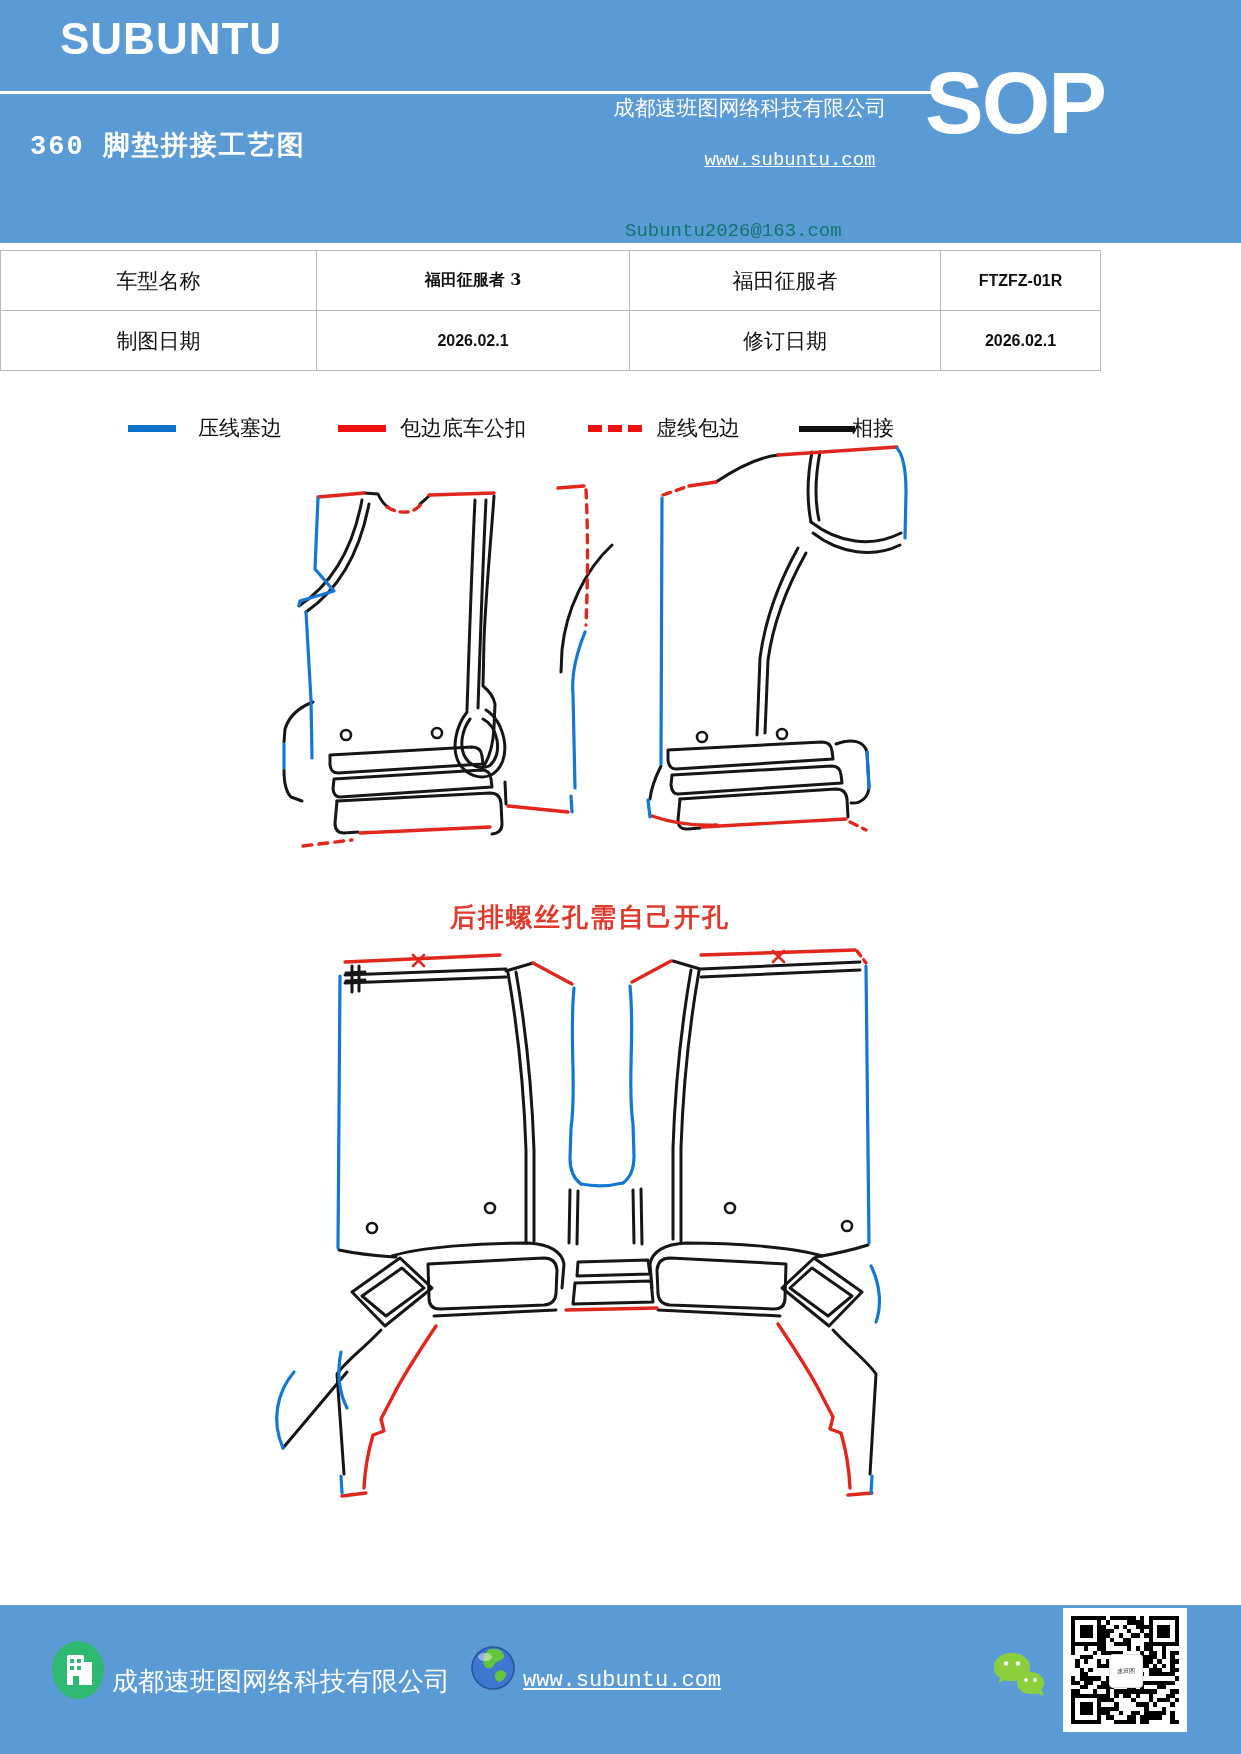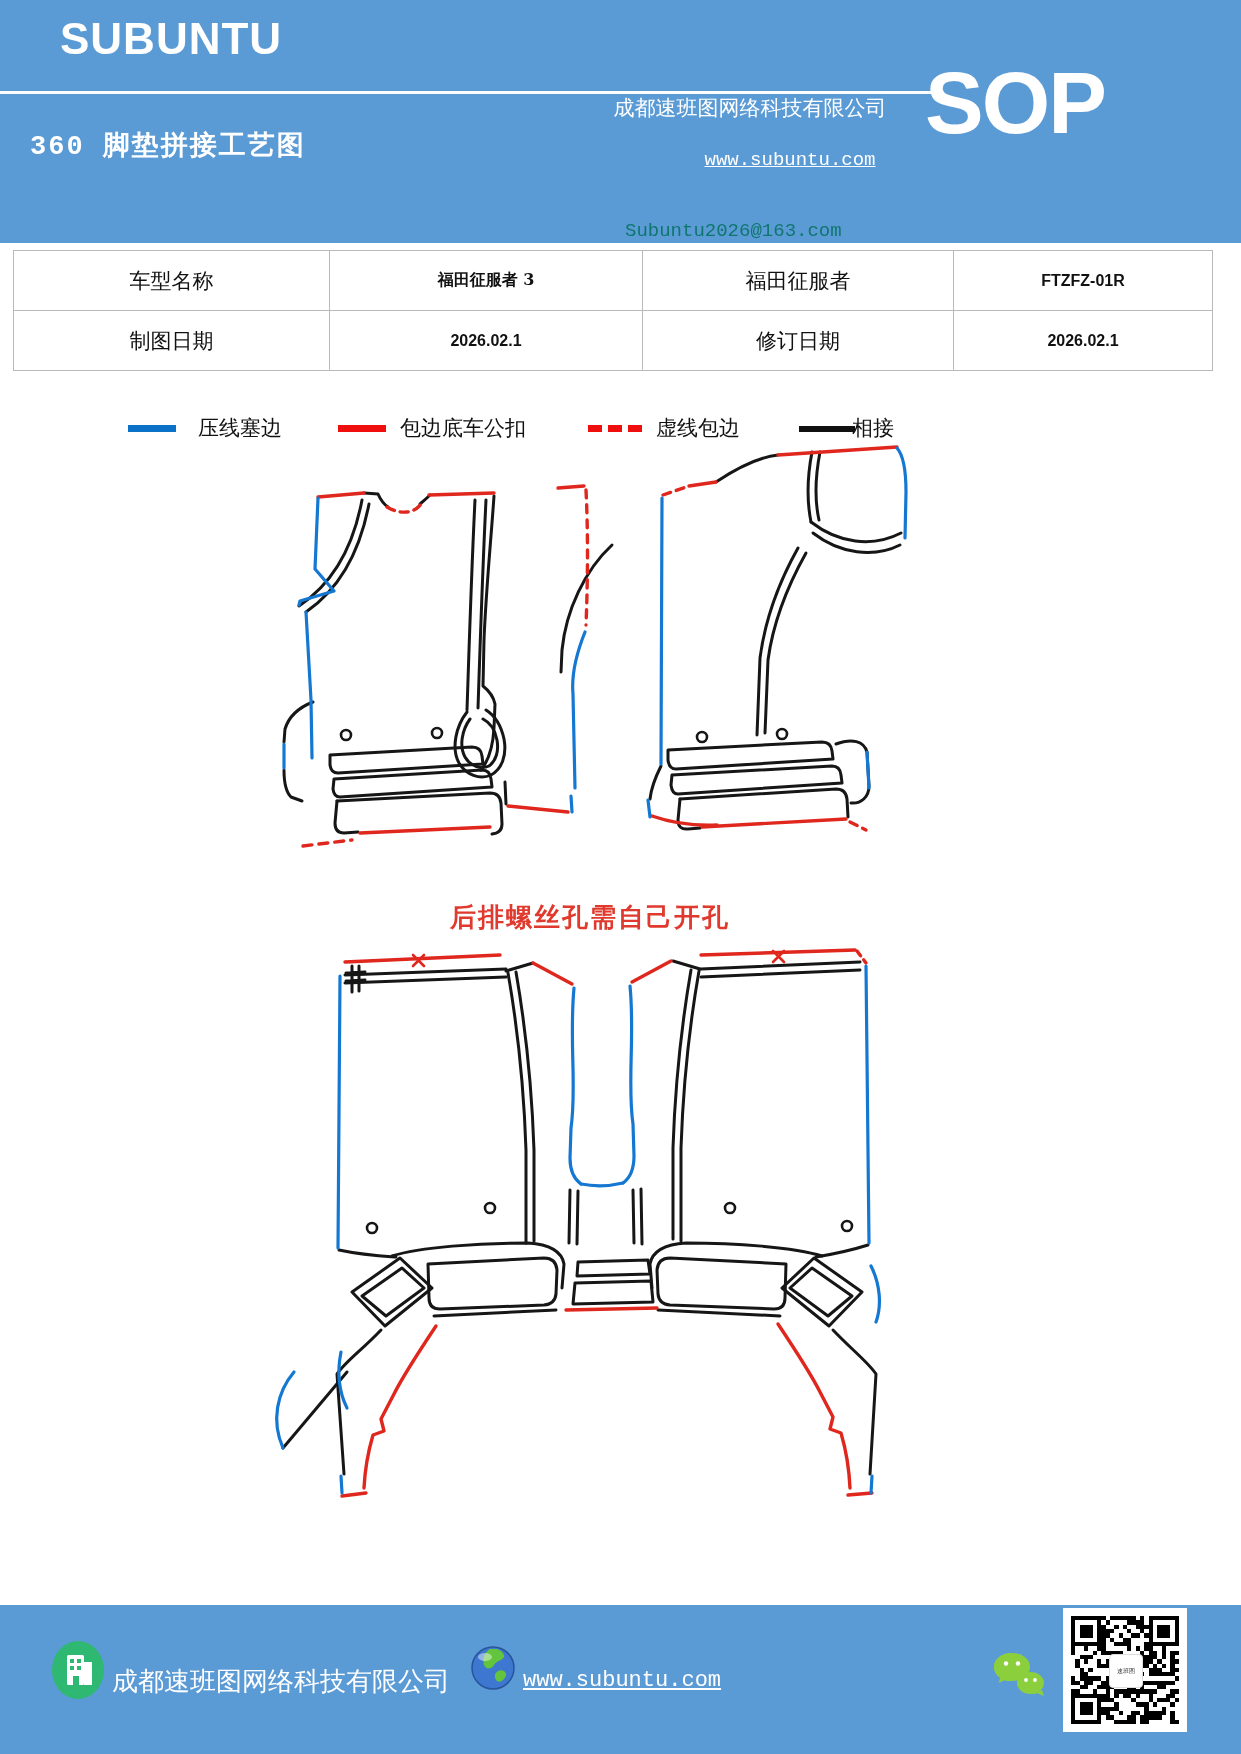--- a/index.html
+++ b/index.html
@@ -15,21 +15,21 @@
              font-family:Liberation Mono, monospace;letter-spacing:2px;}
   .h-company{left:590px;top:94px;width:320px;text-align:center;color:#fff;font-size:21px;
              font-family:"DejaVu Serif","Liberation Serif",serif;}
   .h-site{left:640px;top:149px;width:300px;text-align:center;color:#fff;font-size:19px;
           font-family:"Liberation Mono","DejaVu Sans Mono",monospace;text-decoration:underline;}
   .h-mail{left:625px;top:179px;width:300px;text-align:left;color:#0f766e;font-size:19px;
           font-family:"Liberation Mono","DejaVu Sans Mono",monospace;margin-top:41px;}
   .sop{left:925px;top:52px;width:160px;color:#fff;font-size:88px;font-weight:800;
        font-family:"Liberation Sans",sans-serif;letter-spacing:-2px;}
   
-  .info-table{left:13px;top:250px;width:1200px;border-collapse:collapse;}
+  .info-table{left:0px;top:250px;width:1101px;border-collapse:collapse;}
   .info-table td{border:1px solid #b9b9b9;height:57px;text-align:center;vertical-align:middle;}
   .cell-label{font-family:"DejaVu Serif","Liberation Serif",serif;font-size:21px;color:#111;}
   .cell-value{font-family:"Liberation Sans",sans-serif;font-size:16px;font-weight:600;color:#111;}
   .cell-value.cn{font-family:"DejaVu Serif","Liberation Serif",serif;font-weight:600;}
   
   .legend-label{font-family:Liberation Mono, monospace;font-size:21px;color:#111;}
   .lg-bar{height:7px;}
   
   .note{left:320px;top:900px;width:540px;text-align:center;font-size:26px;font-weight:bold;
         letter-spacing:2px;font-family:"DejaVu Serif","Liberation Serif",serif;}

